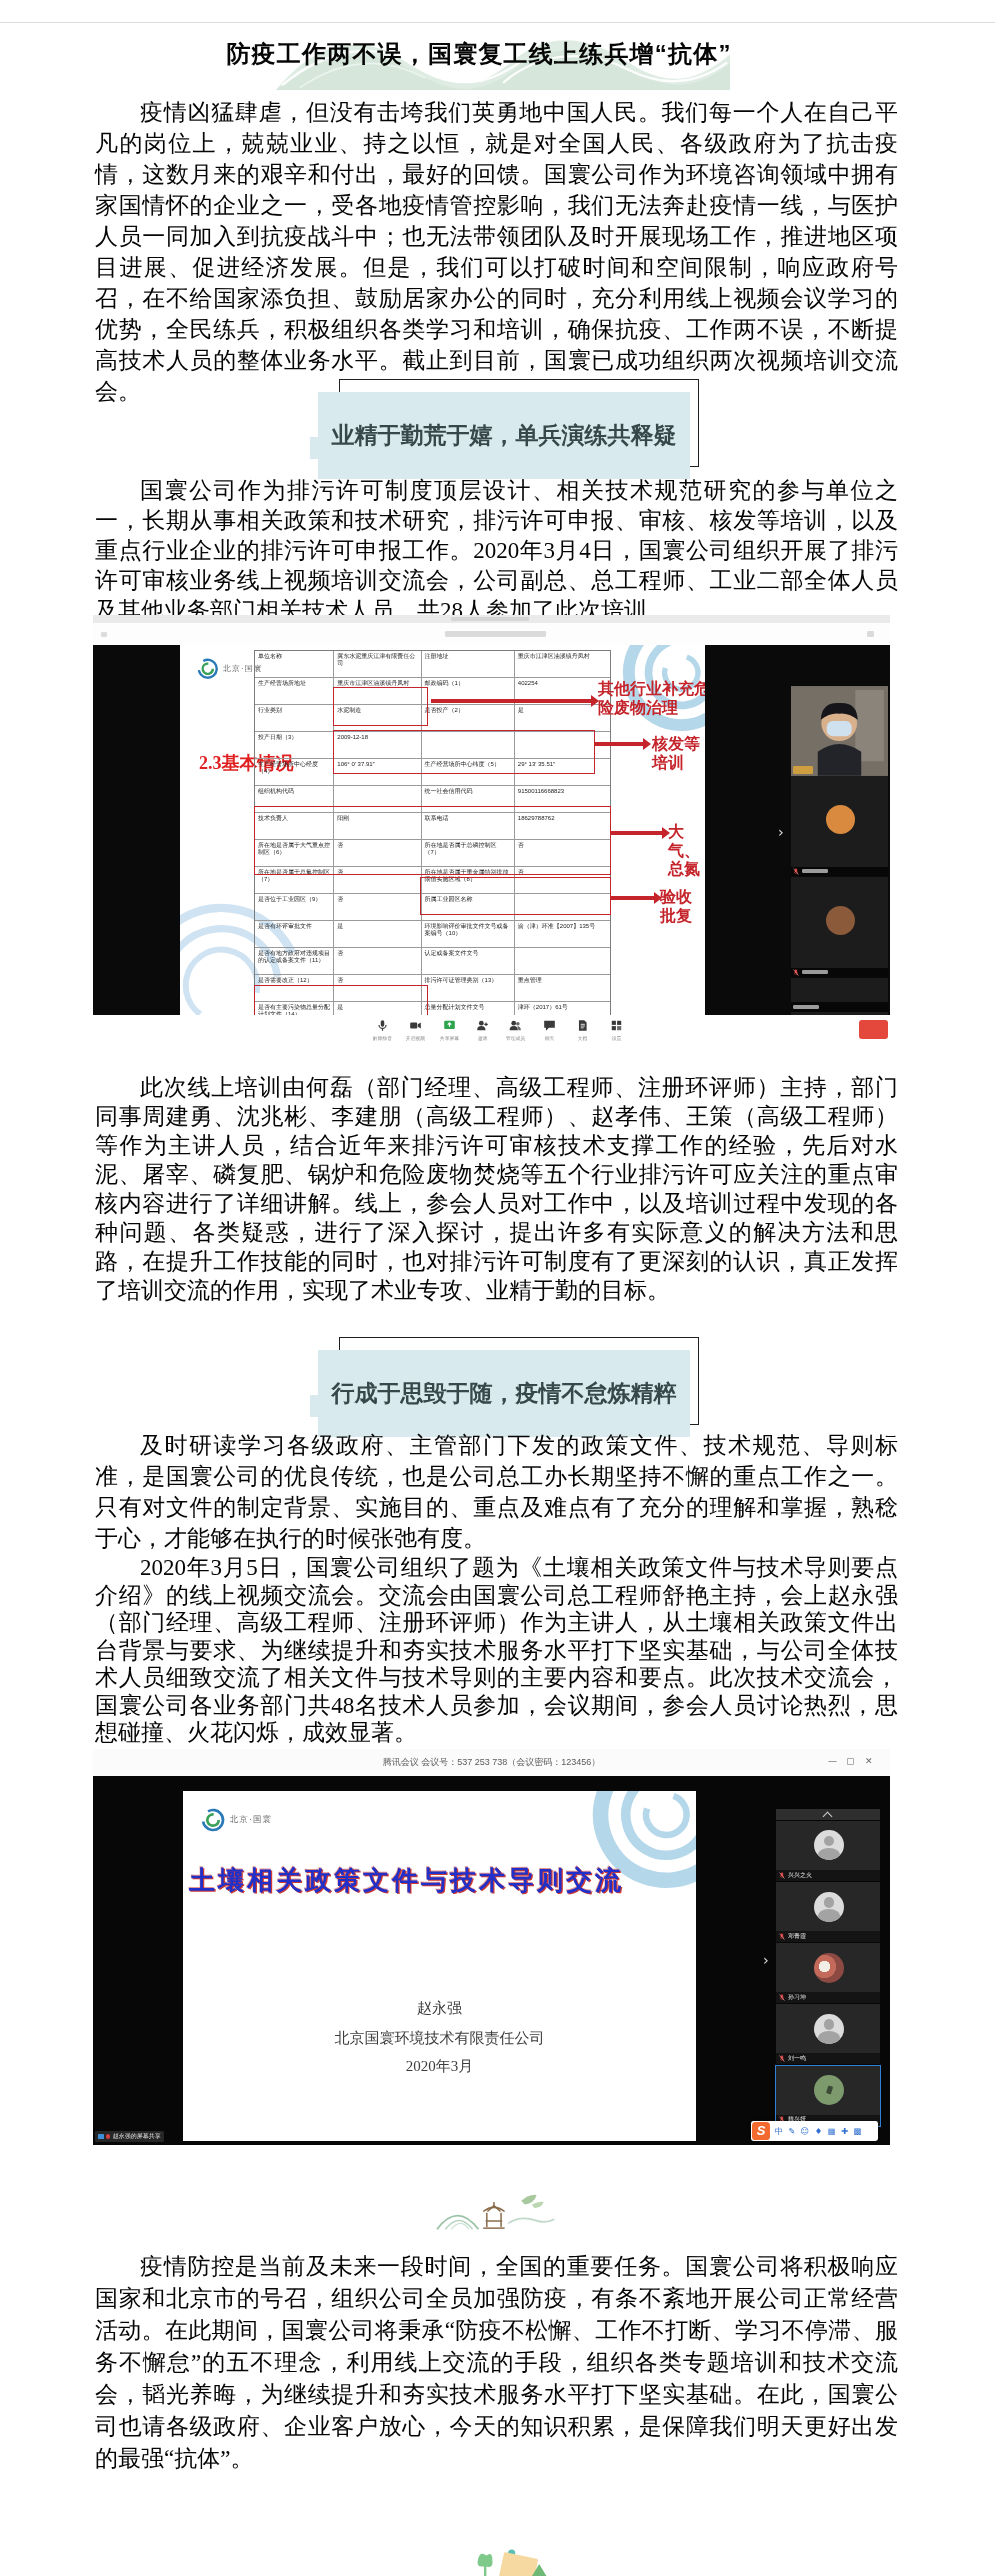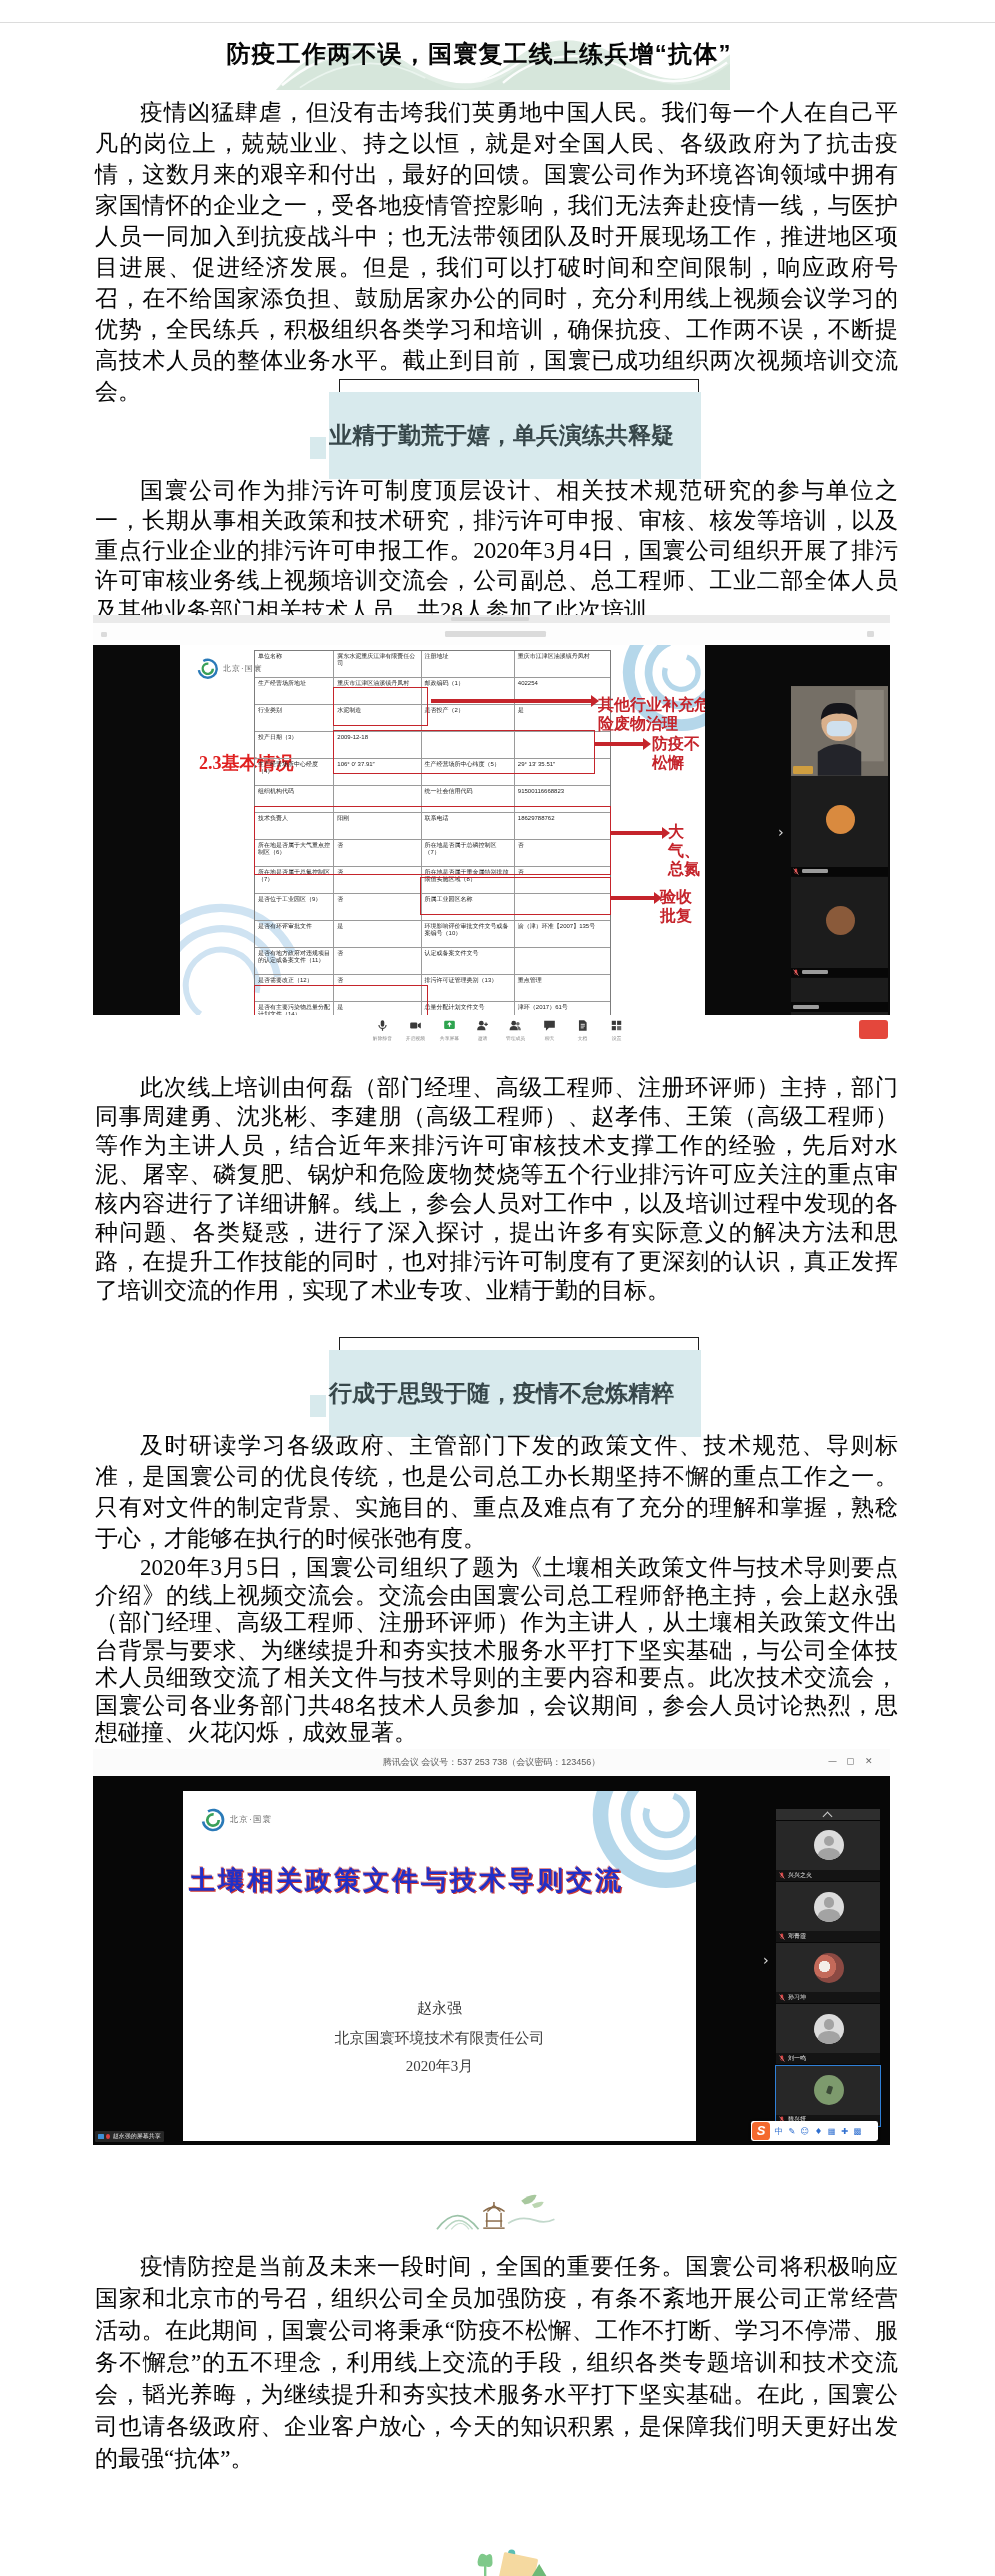--- a/index.html
+++ b/index.html
@@ -17,22 +17,22 @@
   .p2{top:476px;line-height:30px;}
   .p3{top:1073px;line-height:29px;}
   .p4{top:1430px;}
   .p5{top:1554px;line-height:27.5px;}
   .p6{top:2251px;line-height:32px;}
   .p7{top:2457px;text-align:left;}
   .p8{top:2510px;text-align:left;}
   
   .secbox{position:absolute;left:310px;width:394px;height:103px;}
   .secbox .outline{position:absolute;left:29px;top:1.2px;width:358px;height:86px;border:1.8px solid #1f1f1f;background:transparent;}
-  .secbox .fill{position:absolute;left:19px;top:13.7px;width:372px;height:87px;background:#d8eaed;
-      text-align:left;line-height:87px;font-size:23px;font-weight:bold;color:#37474a;}
+  .secbox .fill{position:absolute;left:8px;top:13.7px;width:372px;height:87px;background:#d8eaed;
+      text-align:center;line-height:87px;font-size:23px;font-weight:bold;color:#37474a;}
   .secbox .sq{position:absolute;left:0;top:59px;width:16px;height:21.5px;background:#d8eaed;}
   .box1{top:378px;}
   .box2{top:1336px;}
   
   .shot{position:absolute;left:93px;width:797px;background:#000;}
   .shot1{top:615px;height:438px;}
   .shot2{top:1749px;height:396px;}
   .strip1{position:absolute;left:0;top:0;width:797px;height:8.4px;background:#eaeaea;}
   .smudge{position:absolute;background:#c9c9c9;border-radius:1.2px;opacity:.65;}
   .tbar1{position:absolute;left:0;top:8.4px;width:797px;height:21.5px;background:#fdfdfd;}
@@ -259,22 +259,22 @@
         <div class="redbox" style="left:153px;top:85px;width:260px;height:42px;"></div>
         <div class="redbox" style="left:74px;top:161px;width:355px;height:67px;"></div>
         <div class="redbox" style="left:240px;top:232px;width:189px;height:36px;"></div>
         <div class="redbox" style="left:74px;top:340px;width:172px;height:36px;"></div>
 
         <div class="red-arrow" style="left:251px;top:54px;width:160px;"></div>
         <div class="red-arrow" style="left:415px;top:97px;width:48px;"></div>
         <div class="red-arrow" style="left:431px;top:186px;width:51px;"></div>
         <div class="red-arrow" style="left:430px;top:251px;width:44px;"></div>
 
-        <div class="anno" style="left:418px;top:35px;width:125px;margin-top:16px;">其他行业补充危险废物治理</div>
-        <div class="anno" style="left:472px;top:90px;">防疫不松懈</div>
+        <div class="anno" style="left:418px;top:35px;width:125px;">其他行业补充危险废物治理</div>
+        <div class="anno" style="left:472px;top:90px;">核发等培训</div>
         <div class="anno" style="left:488px;top:178px;">大气、总氮</div>
         <div class="anno" style="left:480px;top:243px;">验收批复</div>
       </div>
 
       <div class="cam">
         <svg width="97" height="90" viewBox="0 0 163 150">
           <rect width="163" height="150" fill="#756f66"></rect>
           <rect x="108" y="6" width="48" height="120" fill="#8a847a"></rect>
           <path d="M45,150 L45,110 Q81,84 118,110 L118,150 Z" fill="#23242a"></path>
           <circle cx="81" cy="62" r="30" fill="#d9b08c"></circle>

